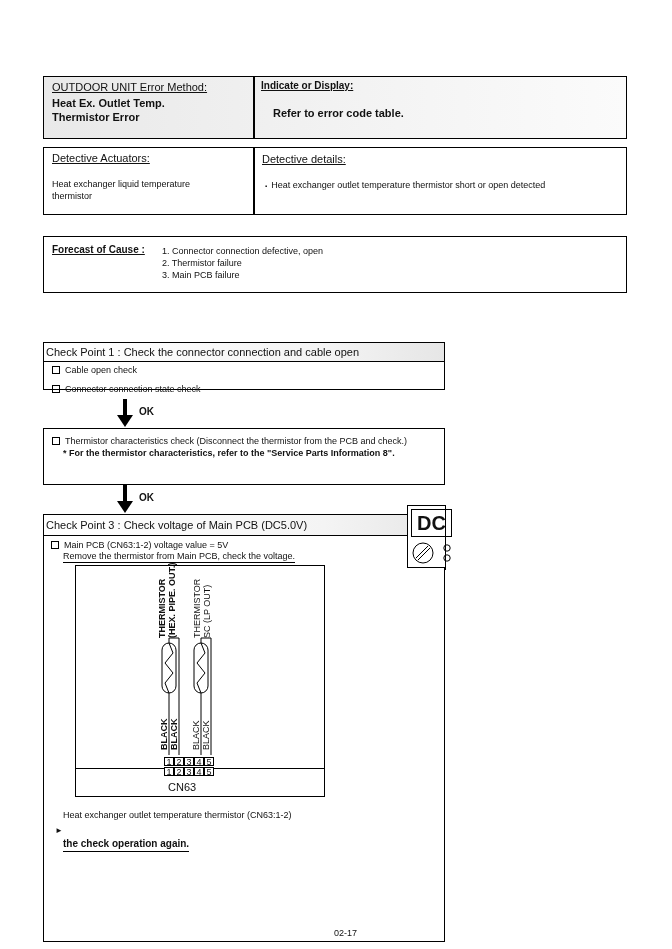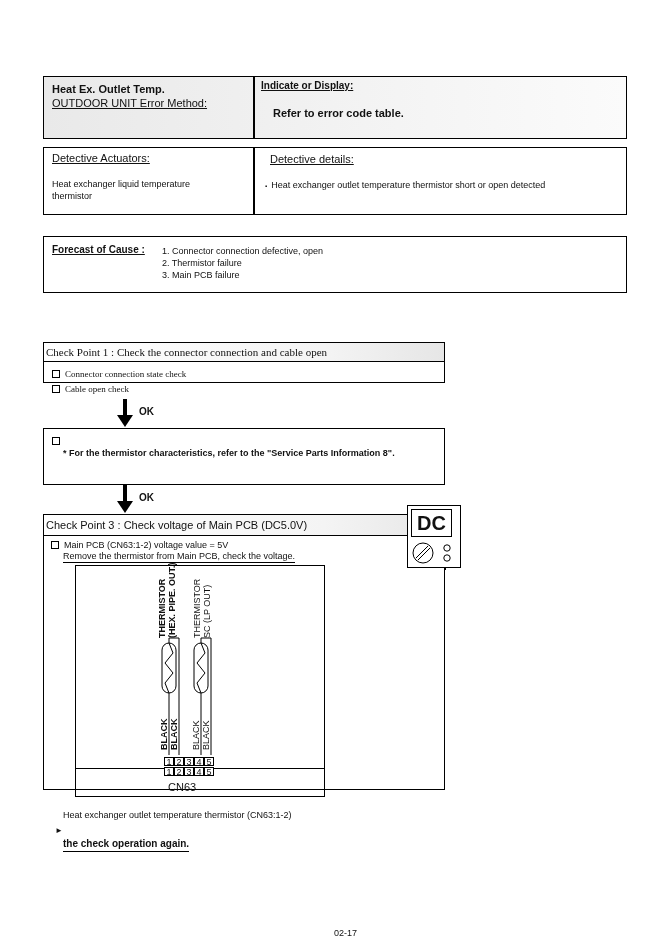--- a/index.html
+++ b/index.html
@@ -19,88 +19,89 @@
   .chk { display:inline-block; width:6px; height:6px; border:1.2px solid #000; margin-right:5px; vertical-align:middle; position:relative; top:-1px; }
   .vtext { position:absolute; writing-mode: vertical-rl; transform: rotate(180deg); font-size:9px; line-height:9px; white-space:nowrap; }
   .cell { position:absolute; width:10px; height:9px; border:1px solid #000; font-size:9px; line-height:9px; text-align:center; box-sizing:border-box; background:#fff; }
 </style>
 </head>
 <body>
 
 <div class="abs thick grad" style="left:43px;top:76px;width:584px;height:63px;"></div>
 <div class="abs" style="left:253px;top:76px;width:2px;height:63px;background:#000;"></div>
 <div class="abs" style="left:52px;top:80px;width:200px;">
+  <div class="t11 u" style="line-height:14px;">OUTDOOR UNIT Error Method:</div>
   <div class="t11 b" style="line-height:14px;margin-top:2px;">Heat Ex. Outlet Temp.</div>
-  <div class="t11 u" style="line-height:14px;">OUTDOOR UNIT Error Method:</div>
+  <div class="t11 b" style="line-height:14px;">Thermistor Error</div>
 </div>
 <div class="abs t10 b u" style="left:261px;top:80px;">Indicate or Display:</div>
 <div class="abs t11 b" style="left:273px;top:107px;">Refer to error code table.</div>
 
 <div class="abs box" style="left:43px;top:147px;width:584px;height:68px;border-width:1.5px;"></div>
 <div class="abs" style="left:253px;top:147px;width:1.5px;height:68px;background:#000;"></div>
 <div class="abs t11 u" style="left:52px;top:152px;">Detective Actuators:</div>
 <div class="abs t9" style="left:52px;top:178px;line-height:12px;">
   <div>Heat exchanger liquid temperature</div>
   <div>thermistor</div>
 </div>
-<div class="abs t11 u" style="left:262px;top:153px;margin-left:8px;">Detective details:</div>
+<div class="abs t11 u" style="left:262px;top:153px;">Detective details:</div>
 <div class="abs t9" style="left:265px;top:180px;">
   <span style="font-size:6px;margin-right:4px;">▪</span><span>Heat exchanger outlet temperature thermistor short or open detected</span>
 </div>
 
 <div class="abs box" style="left:43px;top:236px;width:584px;height:57px;"></div>
 <div class="abs t10 b u" style="left:52px;top:244px;text-align:right;">Forecast of Cause :</div>
 <div class="abs t9" style="left:162px;top:245px;line-height:12px;">
   <div>1. Connector connection defective, open</div>
   <div>2. Thermistor failure</div>
   <div>3. Main PCB failure</div>
 </div>
 
-<div class="abs box" style="left:43px;top:342px;width:402px;height:41px;font-family:Liberation Serif, serif;">
+<div class="abs box" style="left:43px;top:342px;width:402px;height:48px;">
   <div class="cp-head">Check Point 1 : Check the connector connection and cable open</div>
+  <div class="t9" style="margin:1px 0 0 8px;line-height:14px;">
+    <span class="chk"></span><span>Cable open check</span>
+  </div>
   <div class="t9" style="margin:5px 0 0 8px;line-height:14px;">
     <span class="chk"></span><span>Connector connection state check</span>
-  </div>
-  <div class="t9" style="margin:1px 0 0 8px;line-height:14px;">
-    <span class="chk"></span><span>Cable open check</span>
   </div>
 </div>
 
 <div class="abs" style="left:117px;top:399px;width:16px;height:28px;">
   <svg width="16" height="28" viewBox="0 0 16 28">
       <rect x="6" y="0" width="4" height="18" fill="#000"></rect>
       <polygon points="0,16 16,16 8,28" fill="#000"></polygon>
     </svg>
 </div>
 <div class="abs t10 b" style="left:139px;top:406px;">OK</div>
 
 <div class="abs box" style="left:43px;top:428px;width:402px;height:57px;">
   <div class="t9" style="margin:7px 0 0 8px;line-height:11px;">
-    <span class="chk"></span>
+    <span class="chk"></span><span>Thermistor characteristics check (Disconnect the thermistor from the PCB and check.)</span>
   </div>
   <div class="t9" style="margin:1px 0 0 19px;line-height:11px;font-weight:bold;">* For the thermistor characteristics, refer to the "Service Parts Information 8".</div>
 </div>
 
 <div class="abs" style="left:117px;top:485px;width:16px;height:28px;">
   <svg width="16" height="28" viewBox="0 0 16 28">
       <rect x="6" y="0" width="4" height="18" fill="#000"></rect>
       <polygon points="0,16 16,16 8,28" fill="#000"></polygon>
     </svg>
 </div>
 <div class="abs t10 b" style="left:139px;top:492px;">OK</div>
 
-<div class="abs box" style="left:43px;top:514px;width:402px;height:276px;">
+<div class="abs box" style="left:43px;top:514px;width:402px;height:428px;">
   <div class="cp-head" style="line-height:20px;">Check Point 3 : Check voltage of Main PCB (DC5.0V)</div>
 </div>
 <div class="abs t9" style="left:51px;top:540px;line-height:11px;">
   <span class="chk"></span><span>Main PCB (CN63:1-2) voltage value = 5V</span>
 </div>
 <div class="abs t9" style="left:63px;top:551px;line-height:11px;border-bottom:1px solid #000;">Remove the thermistor from Main PCB, check the voltage.</div>
 
-<div class="abs" style="left:407px;top:505px;width:54px;height:63px;border:1.5px solid #000;background:#fff;">
+<div class="abs" style="left:407px;top:505px;width:39px;height:63px;border:1.5px solid #000;background:#fff;">
   <div style="position:absolute;left:3px;top:3px;width:39px;height:26px;border:1.5px solid #000;font-size:20px;font-weight:bold;text-align:center;line-height:26px;">
     <span>DC</span>
   </div>
   <svg style="position:absolute;left:3px;top:35px;" width="44" height="25" viewBox="0 0 44 25">
     <circle cx="12" cy="12" r="10" fill="none" stroke="#000" stroke-width="1"></circle>
     <line x1="5" y1="17" x2="17" y2="5" stroke="#000" stroke-width="1"></line>
     <line x1="7" y1="19" x2="19" y2="7" stroke="#000" stroke-width="1"></line>
     <circle cx="36" cy="7" r="3.2" fill="none" stroke="#000" stroke-width="1"></circle>
     <circle cx="36" cy="17" r="3.2" fill="none" stroke="#000" stroke-width="1"></circle>
   </svg>

